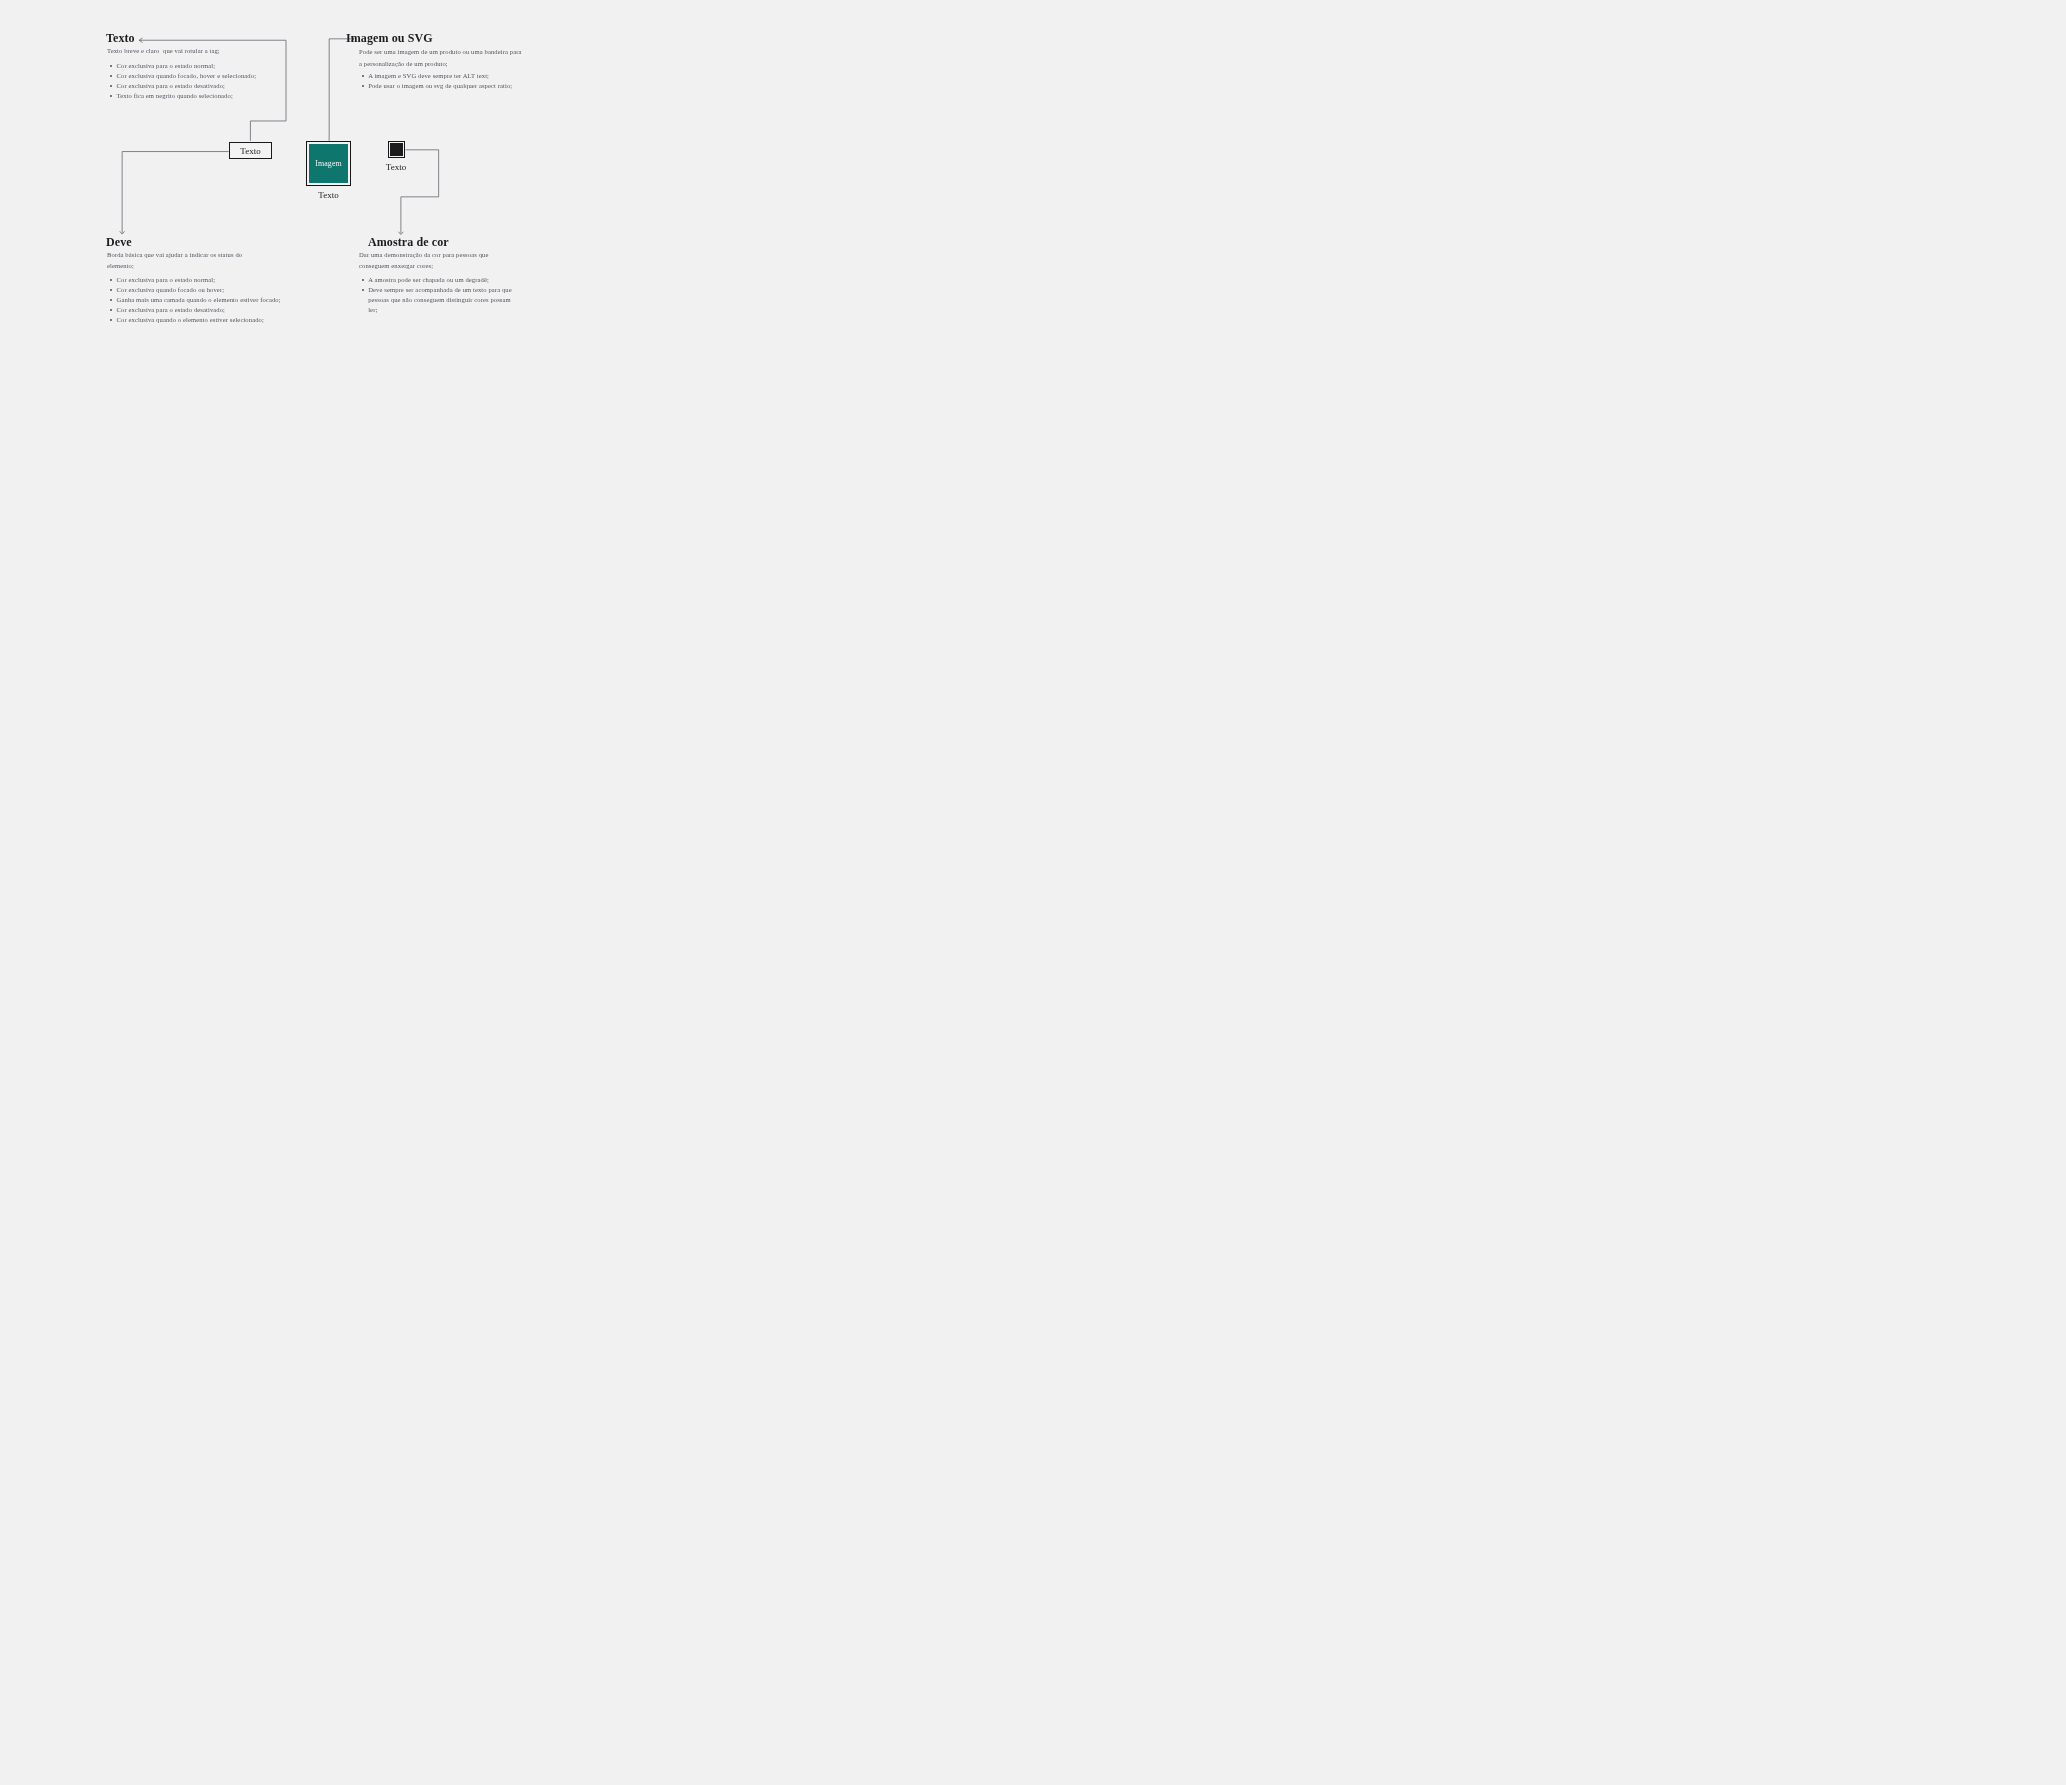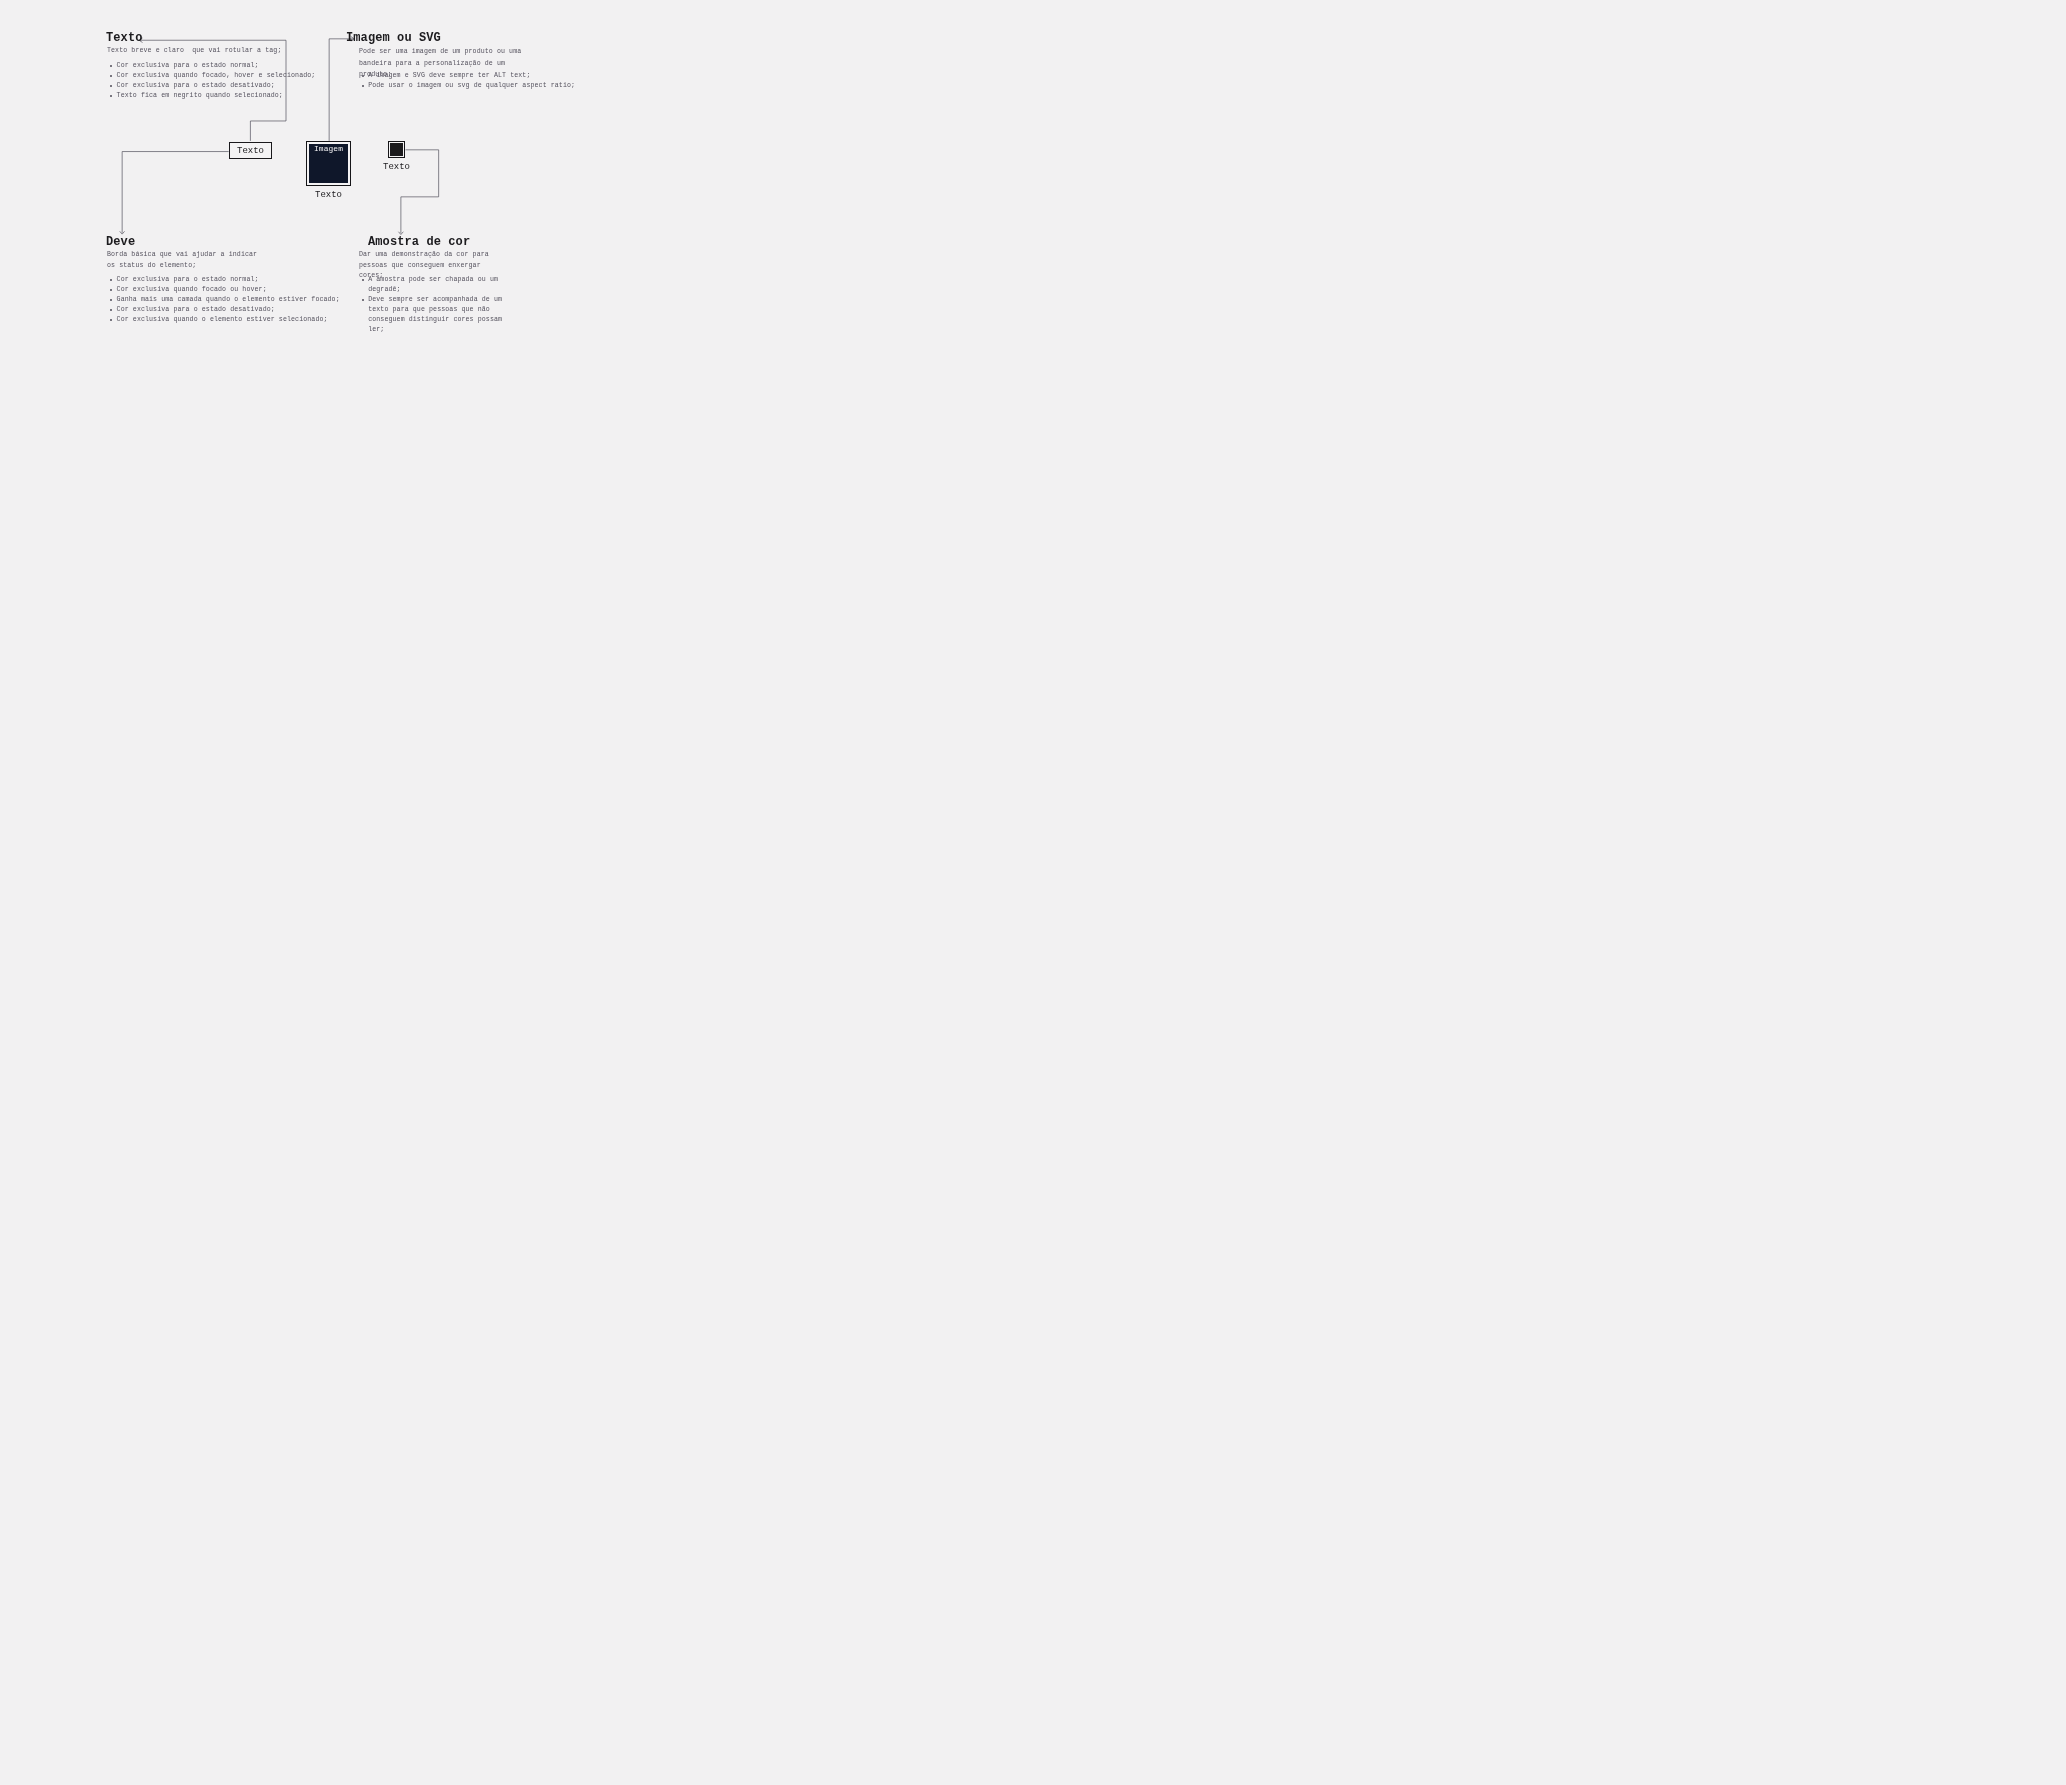--- a/index.html
+++ b/index.html
@@ -1,32 +1,32 @@
 <!DOCTYPE html>
 <html style="font-size:6.6px"><head>
 <meta charset="utf-8">
 <style>
   html,body{margin:0;padding:0;background:#f2f1f2;}
   #stage{position:relative;width:635px;height:357px;background:#f2f1f2;overflow:hidden;
-         font-family:Liberation Mono, monospace;}
+         font-family:Liberation Serif, serif;}
   .heading{position:absolute;font-size:12px;font-weight:700;color:#1c1b1e;letter-spacing:0.1px;white-space:nowrap;line-height:1;}
   .para{position:absolute;font-size:6.6px;color:#55525e;letter-spacing:0.1px;line-height:10.7px;}
   .para.single{white-space:pre;}
   .bullets{position:absolute;display:block;}
   .bullet-row{display:flex;align-items:flex-start;line-height:10px;}
   .dot{flex:0 0 auto;width:2.1px;height:2.1px;border-radius:50%;background:#4f4c58;margin-top:4.1px;}
   .bullet-text{font-size:6.6px;color:#55525e;letter-spacing:0.1px;white-space:nowrap;}
   .bullet-text.wrap{white-space:normal;}
   
   #tag-box{position:absolute;left:229px;top:142px;width:43px;height:17.4px;background:#f4f3f4;
            border:0.8px solid #1a191c;box-sizing:border-box;display:flex;align-items:center;justify-content:center;}
   #tag-box-label{font-size:9px;color:#1c1b1e;}
   #image-box{position:absolute;left:306px;top:141px;width:45px;height:45px;background:#f4f3f4;
              border:1px solid #161518;box-sizing:border-box;padding:1.7px;}
-  #image-box-inner{width:100%;height:100%;background:#0f172a;display:flex;justify-content:center;}
+  #image-box-inner{width:100%;height:100%;background:#0f766e;display:flex;align-items:center;justify-content:center;}
   #image-box-label{font-size:7.9px;color:#f5f4f5;letter-spacing:0.1px;}
   #image-caption{position:absolute;left:306px;top:190px;width:45px;text-align:center;font-size:9px;color:#1c1b1e;}
   #swatch{position:absolute;left:388px;top:141px;width:17px;height:17px;background:#f4f3f4;
           border:0.8px solid #161518;box-sizing:border-box;padding:0.8px;}
   #swatch-inner{width:100%;height:100%;background:#1c1b1d;}
   #swatch-caption{position:absolute;left:383px;top:162px;width:26px;text-align:center;font-size:9px;color:#1c1b1e;}
   #connectors{position:absolute;left:0;top:0;width:635px;height:357px;pointer-events:none;}
   #connectors path{fill:none;stroke:#4b4955;stroke-width:1.6;}
 </style>
 </head>

